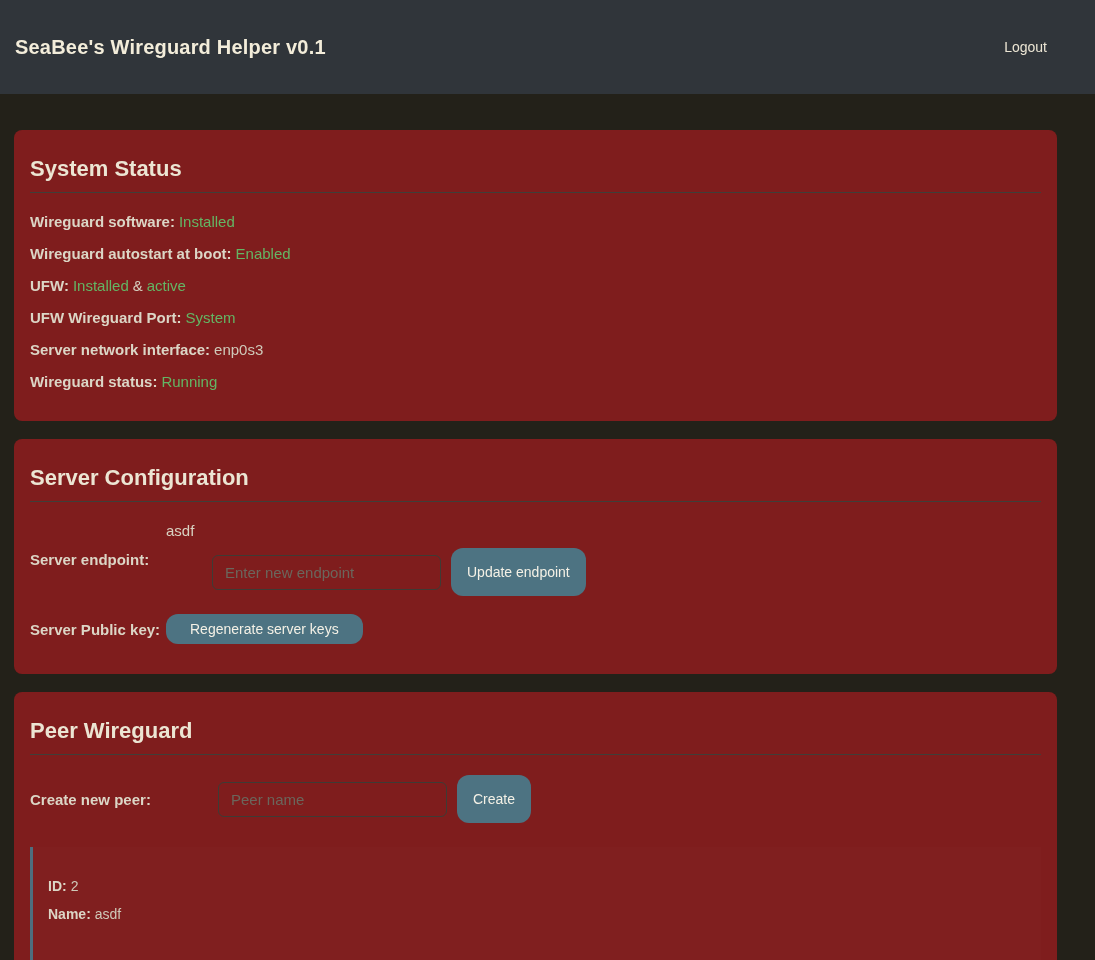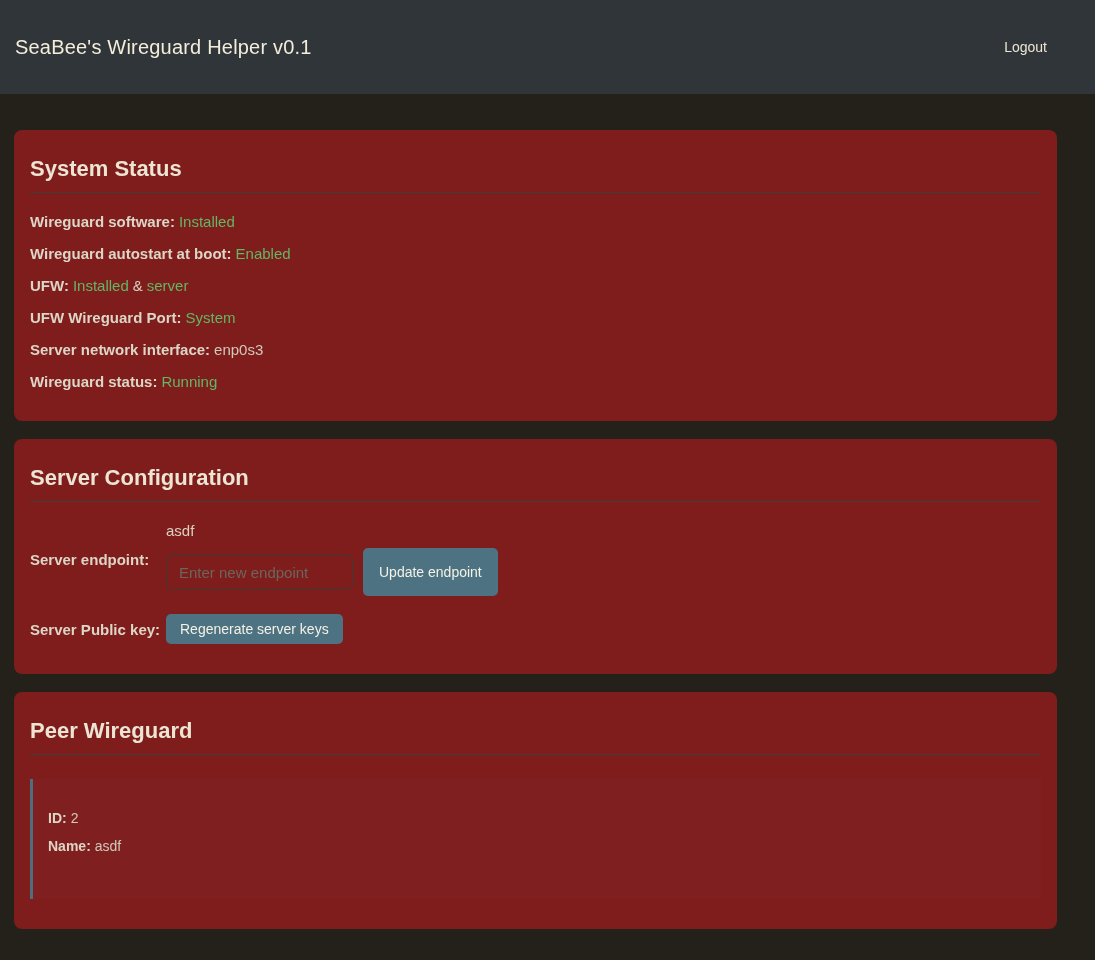--- a/index.html
+++ b/index.html
@@ -15,21 +15,21 @@
     height: 94px;
     background: #30353a;
     display: flex;
     align-items: center;
     justify-content: space-between;
     padding: 0 48px 0 15px;
   }
   .app-title {
     margin: 0;
     font-size: 20px;
-    font-weight: 400;
+    font-weight: 700;
     color: #f3edda;
     letter-spacing: 0.2px;
   }
   .logout-link {
     color: #ece6d4;
     font-size: 14px;
     text-decoration: none;
     cursor: pointer;
   }
   
@@ -80,43 +80,44 @@
     font-weight: 700;
     color: #dcd6c6;
   }
   .current-value {
     font-size: 15px;
     color: #d8d2c2;
     margin-bottom: 9px;
   }
   .input-row { display: flex; align-items: center; }
   .text-input {
-    width: 187px;
+    width: 229px;
     height: 35px;
     background: transparent;
     border: 1px solid #3e3b35;
     border-radius: 6px;
     padding: 0 12px;
     font-size: 15px;
     color: #d6d0c0;
     font-family: "Liberation Sans", "DejaVu Sans", sans-serif;
     outline: none;
+    margin-left: 46px;
   }
   .text-input::placeholder { color: #6b665c; }
   .btn {
     background: #4d7382;
     color: #f4f1e6;
     border: none;
-    border-radius: 5px;
+    border-radius: 12px;
     font-size: 14px;
     font-family: "Liberation Sans", "DejaVu Sans", sans-serif;
     cursor: pointer;
   }
   .btn-tall { padding: 16px 16px; margin-left: 10px; }
-  .btn-small { padding: 7px 14px; }
+  .btn-small { padding: 7px 24px; }
   .mono {
     font-family: "DejaVu Sans Mono", "Liberation Mono", monospace;
     font-size: 13px;
   }
   .key-green { color: #82c487; margin-bottom: 8px; }
   
   .peer-item {
     margin-top: 24px;
     border-left: 3px solid #4e6e7e;
     background: rgba(255,255,255,0.012);
@@ -144,21 +145,21 @@
   <section class="card">
     <h2>System Status</h2>
     <hr>
     <p class="status-line">
       <b>Wireguard software:</b><span class="ok">Installed</span>
     </p>
     <p class="status-line">
       <b>Wireguard autostart at boot:</b><span class="ok">Enabled</span>
     </p>
     <p class="status-line">
-      <b>UFW:</b><span class="ok">Installed</span><span class="sep">&amp;</span><span class="ok">server</span>
+      <b>UFW:</b><span class="ok">Installed</span><span class="sep">&amp;</span><span class="ok">active</span>
     </p>
     <p class="status-line">
       <b>UFW Wireguard Port:</b><span class="ok">System</span>
     </p>
     <p class="status-line">
       <b>Server network interface:</b><span class="plain">enp0s3</span>
     </p>
     <p class="status-line" style="margin-bottom:0">
       <b>Wireguard status:</b><span class="ok">Running</span>
     </p>
@@ -184,20 +185,27 @@
       <div class="field-content">
         <button class="btn btn-small">Regenerate server keys</button>
       </div>
     </div>
   </section>
 
   <section class="card">
     <h2>Peer Wireguard</h2>
     <hr>
 
+    <div class="field-row">
+      <div class="field-label">Create new peer:</div>
+      <div class="input-row" style="margin-left:6px">
+        <input class="text-input" type="text" placeholder="Peer name" style="">
+        <button class="btn btn-tall">Create</button>
+      </div>
+    </div>
 
     <div class="peer-item">
       <p class="peer-line">
         <b>ID:</b><span>2</span>
       </p>
       <p class="peer-line">
         <b>Name:</b><span>asdf</span>
       </p>
 
     </div>

